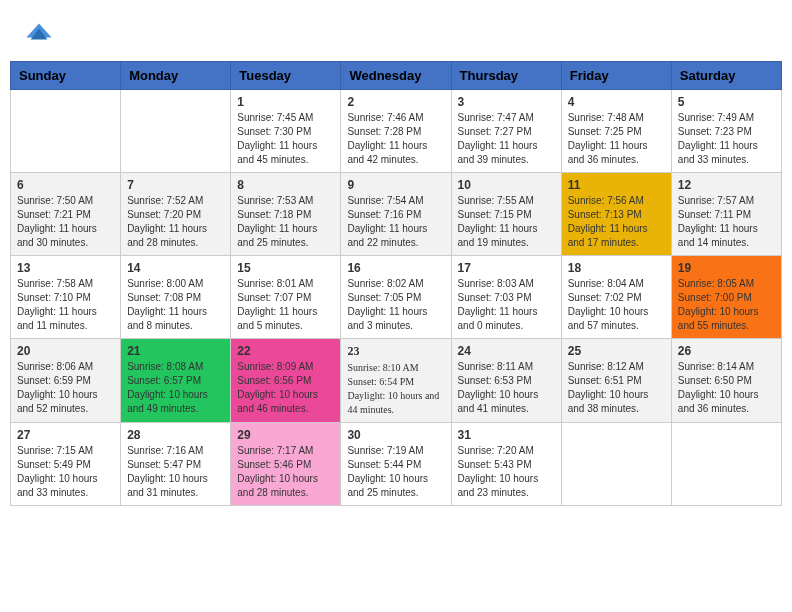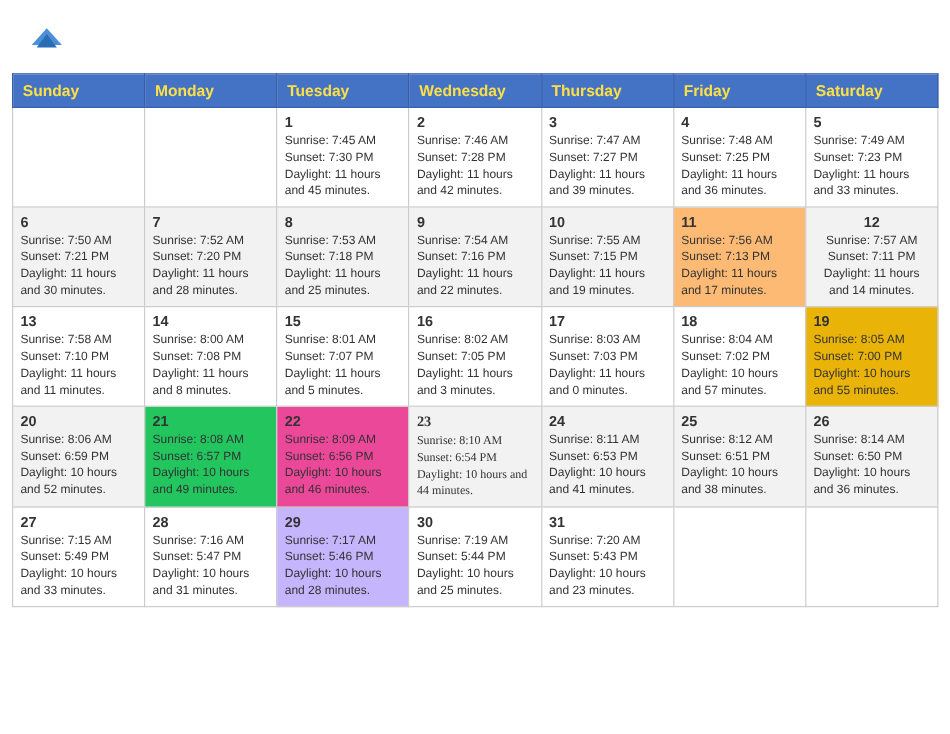--- a/index.html
+++ b/index.html
@@ -48,21 +48,21 @@
       font-size: 15px;
       color: #555;
     }
     .calendar {
       width: 100%;
       border-collapse: collapse;
       margin-top: 8px;
     }
     .calendar th {
       background-color: #4472C4;
-      color: #fde047;
+      color: #000000;
       text-align: left;
       padding: 6px 8px;
       font-size: 13px;
       border: 1px solid #3a60aa;
     }
     .calendar td {
       border: 1px solid #ccc;
       vertical-align: top;
       padding: 5px 6px;
       font-size: 10.5px;
@@ -162,25 +162,25 @@
           <div class="day-info">Sunrise: 7:53 AM<br>Sunset: 7:18 PM<br>Daylight: 11 hours and 25 minutes.</div>
         </td>
         <td style="background-color: rgb(242, 242, 242);">
           <span class="day-num">9</span>
           <div class="day-info">Sunrise: 7:54 AM<br>Sunset: 7:16 PM<br>Daylight: 11 hours and 22 minutes.</div>
         </td>
         <td style="background-color: rgb(242, 242, 242);">
           <span class="day-num">10</span>
           <div class="day-info">Sunrise: 7:55 AM<br>Sunset: 7:15 PM<br>Daylight: 11 hours and 19 minutes.</div>
         </td>
-        <td style="background-color: #fdba74;">
+        <td style="background-color: #eab308;">
           <span class="day-num">11</span>
           <div class="day-info">Sunrise: 7:56 AM<br>Sunset: 7:13 PM<br>Daylight: 11 hours and 17 minutes.</div>
         </td>
-        <td style="background-color: rgb(242, 242, 242); text-align: center;">
+        <td style="background-color: rgb(242, 242, 242);">
           <span class="day-num">12</span>
           <div class="day-info">Sunrise: 7:57 AM<br>Sunset: 7:11 PM<br>Daylight: 11 hours and 14 minutes.</div>
         </td>
       </tr>
       <tr>
         <td style="background-color: rgb(255, 255, 255);">
           <span class="day-num">13</span>
           <div class="day-info">Sunrise: 7:58 AM<br>Sunset: 7:10 PM<br>Daylight: 11 hours and 11 minutes.</div>
         </td>
         <td style="background-color: rgb(255, 255, 255);">
@@ -196,21 +196,21 @@
           <div class="day-info">Sunrise: 8:02 AM<br>Sunset: 7:05 PM<br>Daylight: 11 hours and 3 minutes.</div>
         </td>
         <td style="background-color: rgb(255, 255, 255);">
           <span class="day-num">17</span>
           <div class="day-info">Sunrise: 8:03 AM<br>Sunset: 7:03 PM<br>Daylight: 11 hours and 0 minutes.</div>
         </td>
         <td style="background-color: rgb(255, 255, 255);">
           <span class="day-num">18</span>
           <div class="day-info">Sunrise: 8:04 AM<br>Sunset: 7:02 PM<br>Daylight: 10 hours and 57 minutes.</div>
         </td>
-        <td style="background-color: #eab308;">
+        <td style="background-color: #f97316;">
           <span class="day-num">19</span>
           <div class="day-info">Sunrise: 8:05 AM<br>Sunset: 7:00 PM<br>Daylight: 10 hours and 55 minutes.</div>
         </td>
       </tr>
       <tr>
         <td style="background-color: rgb(242, 242, 242);">
           <span class="day-num">20</span>
           <div class="day-info">Sunrise: 8:06 AM<br>Sunset: 6:59 PM<br>Daylight: 10 hours and 52 minutes.</div>
         </td>
         <td style="background-color: #22c55e;">
@@ -240,21 +240,21 @@
       </tr>
       <tr>
         <td style="background-color: rgb(255, 255, 255);">
           <span class="day-num">27</span>
           <div class="day-info">Sunrise: 7:15 AM<br>Sunset: 5:49 PM<br>Daylight: 10 hours and 33 minutes.</div>
         </td>
         <td style="background-color: rgb(255, 255, 255);">
           <span class="day-num">28</span>
           <div class="day-info">Sunrise: 7:16 AM<br>Sunset: 5:47 PM<br>Daylight: 10 hours and 31 minutes.</div>
         </td>
-        <td style="background-color: #c4b5fd;">
+        <td style="background-color: #f9a8d4;">
           <span class="day-num">29</span>
           <div class="day-info">Sunrise: 7:17 AM<br>Sunset: 5:46 PM<br>Daylight: 10 hours and 28 minutes.</div>
         </td>
         <td style="background-color: rgb(255, 255, 255);">
           <span class="day-num">30</span>
           <div class="day-info">Sunrise: 7:19 AM<br>Sunset: 5:44 PM<br>Daylight: 10 hours and 25 minutes.</div>
         </td>
         <td style="background-color: rgb(255, 255, 255);">
           <span class="day-num">31</span>
           <div class="day-info">Sunrise: 7:20 AM<br>Sunset: 5:43 PM<br>Daylight: 10 hours and 23 minutes.</div>

